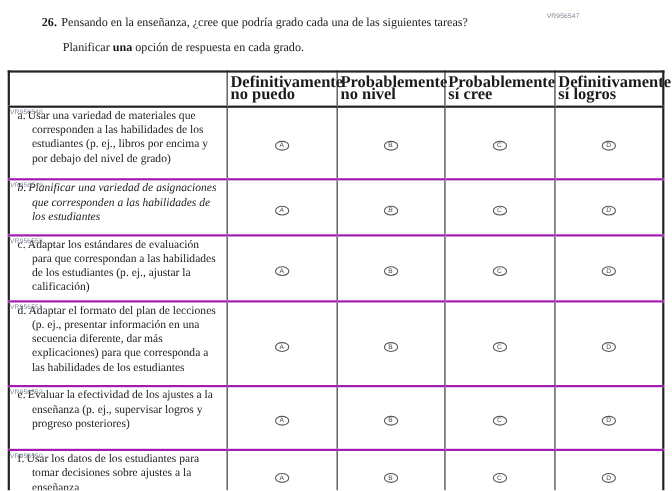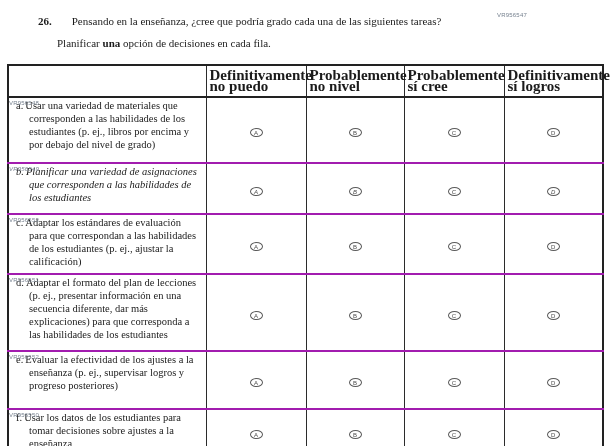--- a/index.html
+++ b/index.html
@@ -16,21 +16,21 @@
     font-size:6px;line-height:6px;
     color:#76818f;
     font-family:"Liberation Sans",sans-serif;
     letter-spacing:0.2px;
   }
   .form-code.page-level{ top:12px; left:497px; }
   .question{
     position:absolute; left:38px; top:15px; width:545px;
     font-size:11px; line-height:13px;
   }
-  .qnum{ font-weight:bold; margin-right:20px; }
+  .qnum{ font-weight:bold; margin-right:4px; }
   .qinstr{ margin:9px 0 0 19px; }
   table.matrix{
     position:absolute; left:7px; top:64px;
     width:597px;
     border-collapse:collapse;
     table-layout:fixed;
   }
   table.matrix, table.matrix th, table.matrix td{
     border:1px solid #2b2b2b;
   }
@@ -85,21 +85,21 @@
 
 <div class="page">
 
   <div class="form-code page-level">VR956547</div>
 
   <div class="question">
     <div>
       <span class="qnum">26.</span><span>Pensando en la enseñanza, ¿cree que podría grado cada una de las siguientes tareas?</span>
     </div>
     <div class="qinstr">
-      <span>Planificar </span><b>una</b><span> opción de decisiones en cada fila.</span>
+      <span>Planificar </span><b>una</b><span> opción de respuesta en cada grado.</span>
     </div>
   </div>
 
   <table class="matrix">
     <colgroup>
       <col style="width:198px">
         <col style="width:100px">
         <col style="width:98px">
         <col style="width:100px">
         <col style="width:99px">

